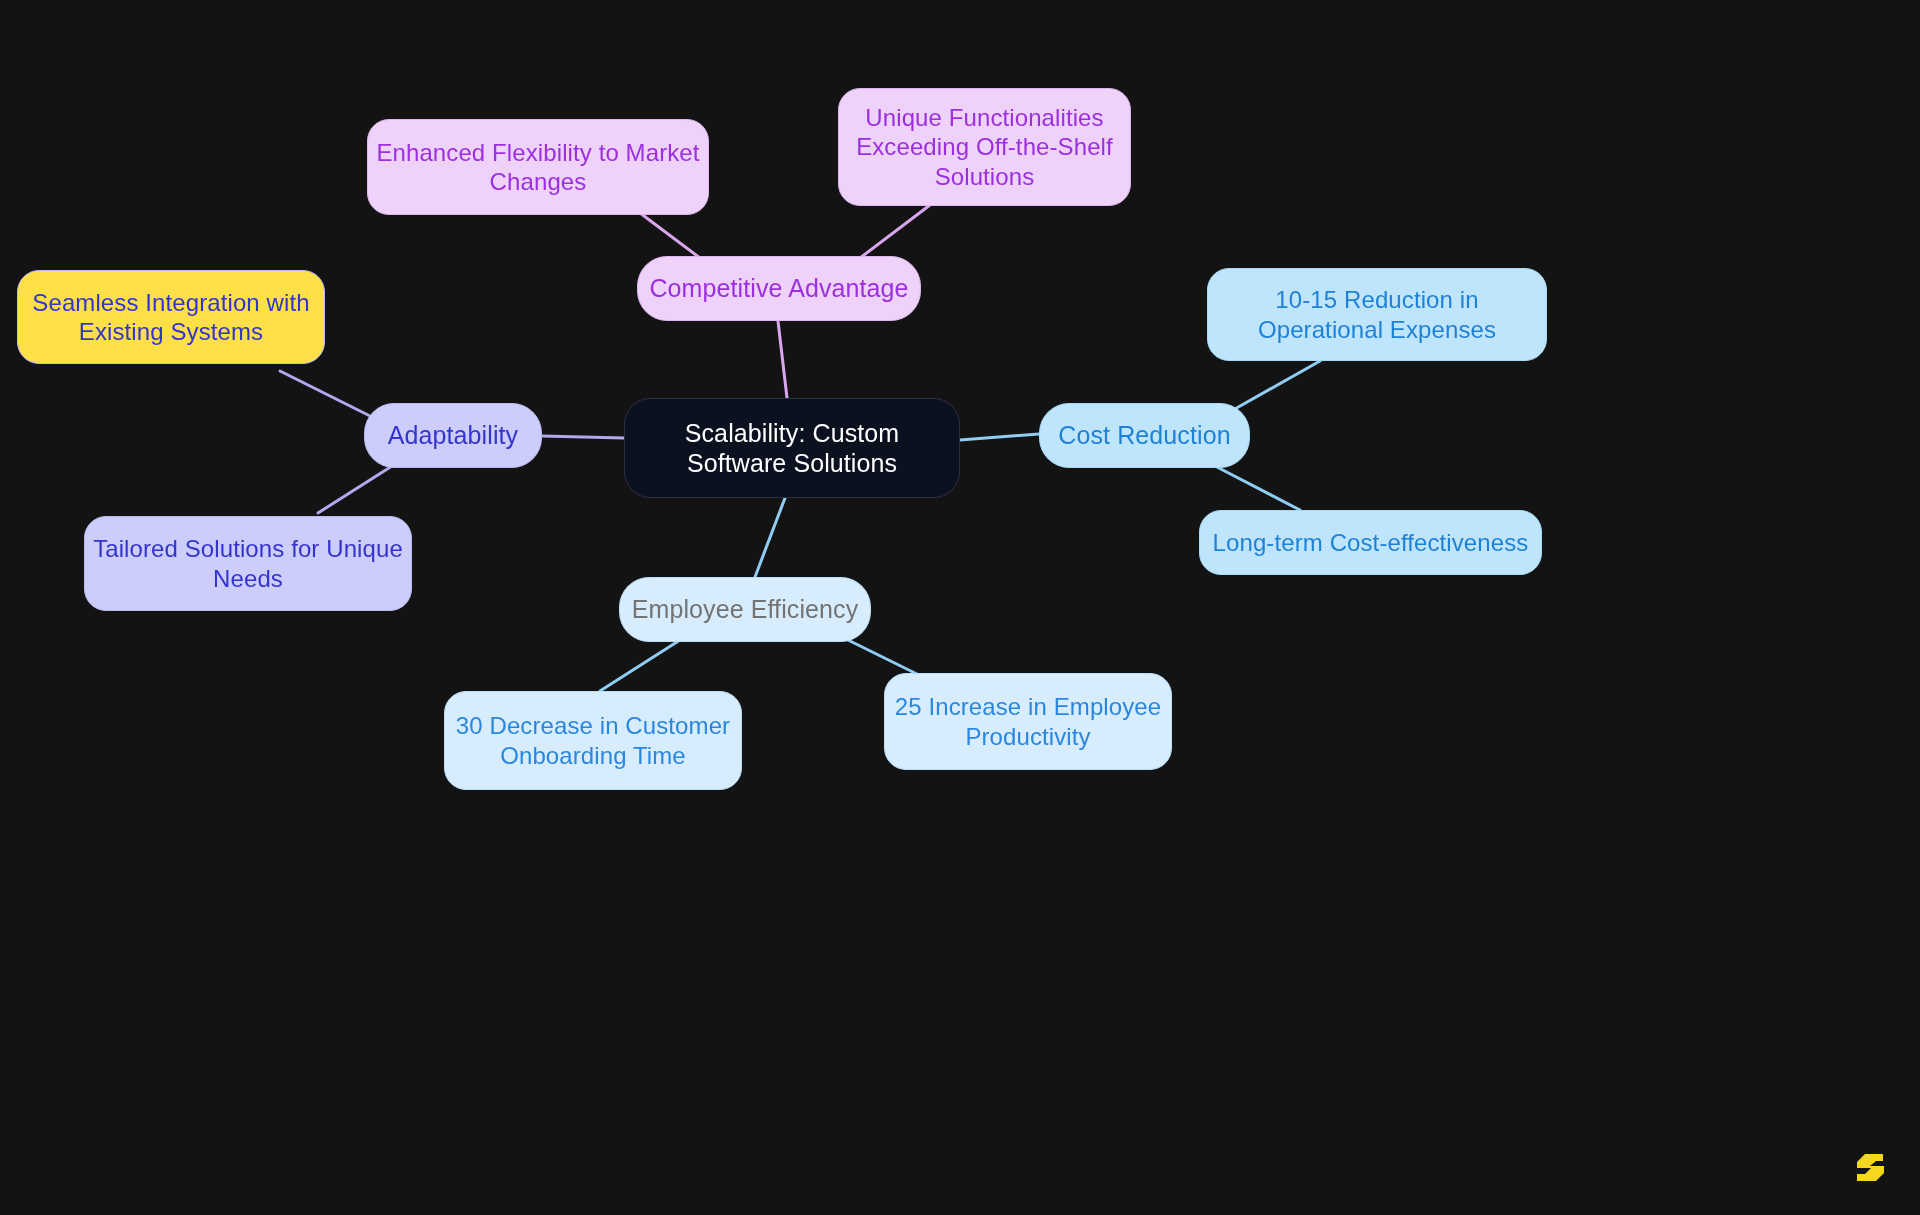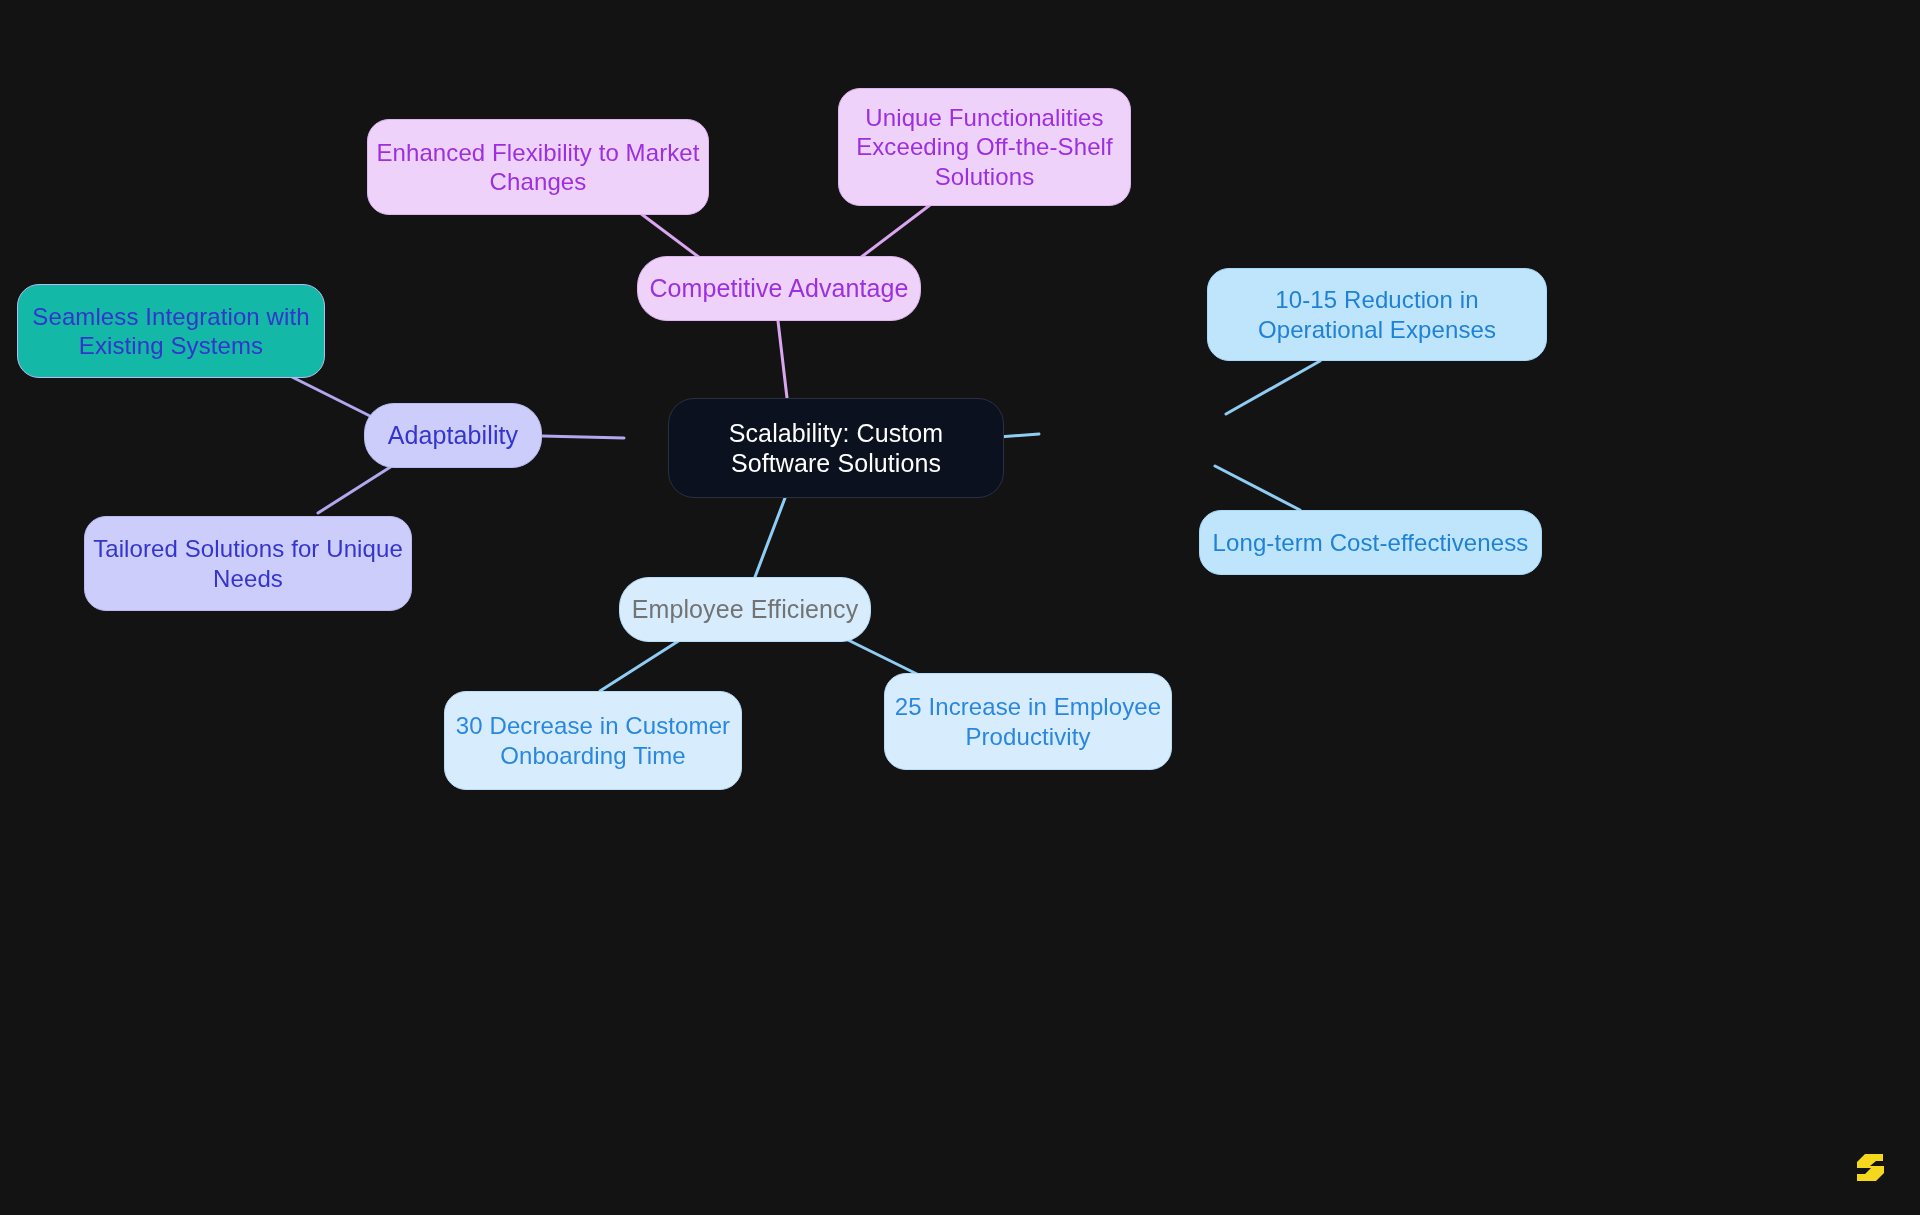--- a/index.html
+++ b/index.html
@@ -111,30 +111,31 @@
       <line x1="374" y1="418" x2="280" y2="371" stroke="#b1a8f0" stroke-width="3" stroke-linecap="round"></line>
       <line x1="392" y1="466" x2="318" y2="513" stroke="#b1a8f0" stroke-width="3" stroke-linecap="round"></line>
       <line x1="960" y1="440" x2="1039" y2="434" stroke="#8fcdf5" stroke-width="3" stroke-linecap="round"></line>
       <line x1="1226" y1="414" x2="1320" y2="361" stroke="#8fcdf5" stroke-width="3" stroke-linecap="round"></line>
       <line x1="1215" y1="466" x2="1300" y2="510" stroke="#8fcdf5" stroke-width="3" stroke-linecap="round"></line>
       <line x1="785" y1="498" x2="755" y2="577" stroke="#8fcdf5" stroke-width="3" stroke-linecap="round"></line>
       <line x1="680" y1="640" x2="600" y2="691" stroke="#8fcdf5" stroke-width="3" stroke-linecap="round"></line>
       <line x1="848" y1="640" x2="925" y2="678" stroke="#8fcdf5" stroke-width="3" stroke-linecap="round"></line>
     </svg>
 
-  <div class="node node-root" style="left: 624px; top: 398px; width: 336px; height: 100px; background: rgb(12, 17, 32); color: rgb(255, 255, 255); margin-left: 44px;"><span>Scalability: Custom Software Solutions</span></div>
+  <div class="node node-root" style="left: 624px; top: 398px; width: 336px; height: 100px; background: rgb(12, 17, 32); color: rgb(255, 255, 255);"><span>Scalability: Custom Software Solutions</span></div>
 
   <div class="node node-branch purple-mid" style="left: 637px; top: 256px; width: 284px; height: 65px; background: rgb(238, 210, 249); color: rgb(156, 47, 224);"><span>Competitive Advantage</span></div>
   <div class="node node-leaf purple-leaf" style="left: 367px; top: 119px; width: 342px; height: 96px; background: rgb(238, 210, 249); color: rgb(156, 47, 224);"><span>Enhanced Flexibility to Market Changes</span></div>
   <div class="node node-leaf purple-leaf" style="left: 838px; top: 88px; width: 293px; height: 118px; background: rgb(238, 210, 249); color: rgb(156, 47, 224);"><span>Unique Functionalities Exceeding Off-the-Shelf Solutions</span></div>
 
   <div class="node node-branch indigo-mid" style="left: 364px; top: 403px; width: 178px; height: 65px; background: rgb(205, 205, 251); color: rgb(52, 52, 206); text-align: right;"><span>Adaptability</span></div>
-  <div class="node node-leaf indigo-leaf" style="left: 17px; top: 284px; width: 308px; height: 94px; background: #14b8a6; color: rgb(52, 52, 206);"><span>Seamless Integration with Existing Systems</span></div>
+  <div class="node node-leaf indigo-leaf" style="left: 17px; top: 270px; width: 308px; height: 94px; background: #fde047; color: rgb(52, 52, 206);"><span>Seamless Integration with Existing Systems</span></div>
   <div class="node node-leaf indigo-leaf" style="left: 84px; top: 516px; width: 328px; height: 95px; background: rgb(205, 205, 251); color: rgb(52, 52, 206);"><span>Tailored Solutions for Unique Needs</span></div>
 
+  <div class="node node-branch blue-mid" style="left: 1039px; top: 403px; width: 211px; height: 65px; background: rgb(191, 229, 252); color: rgb(31, 130, 214);"><span>Cost Reduction</span></div>
   <div class="node node-leaf blue-leaf" style="left: 1207px; top: 268px; width: 340px; height: 93px; background: rgb(191, 229, 252); color: rgb(31, 130, 214);"><span>10-15 Reduction in Operational Expenses</span></div>
   <div class="node node-leaf blue-leaf" style="left: 1199px; top: 510px; width: 343px; height: 65px; background: rgb(191, 229, 252); color: rgb(31, 130, 214);"><span>Long-term Cost-effectiveness</span></div>
 
   <div class="node node-branch blue-mid-light" style="left: 619px; top: 577px; width: 252px; height: 65px; background: rgb(215, 237, 253); color: #737373;"><span>Employee Efficiency</span></div>
   <div class="node node-leaf blue-leaf-light" style="left: 444px; top: 691px; width: 298px; height: 99px; background: rgb(215, 237, 253); color: rgb(42, 135, 224);"><span>30 Decrease in Customer Onboarding Time</span></div>
   <div class="node node-leaf blue-leaf-light" style="left: 884px; top: 673px; width: 288px; height: 97px; background: rgb(215, 237, 253); color: rgb(42, 135, 224);"><span>25 Increase in Employee Productivity</span></div>
 
   <svg id="logo" viewBox="0 0 44 44">
     <path d="M33 9 L15 9 L7 17 L7 23 L21 23 L15 29 L7 29 L7 36 L26 36 L34 28 L34 21 L20 21 L26 16 L33 16 Z" fill="#f5d81e"></path>
   </svg>

